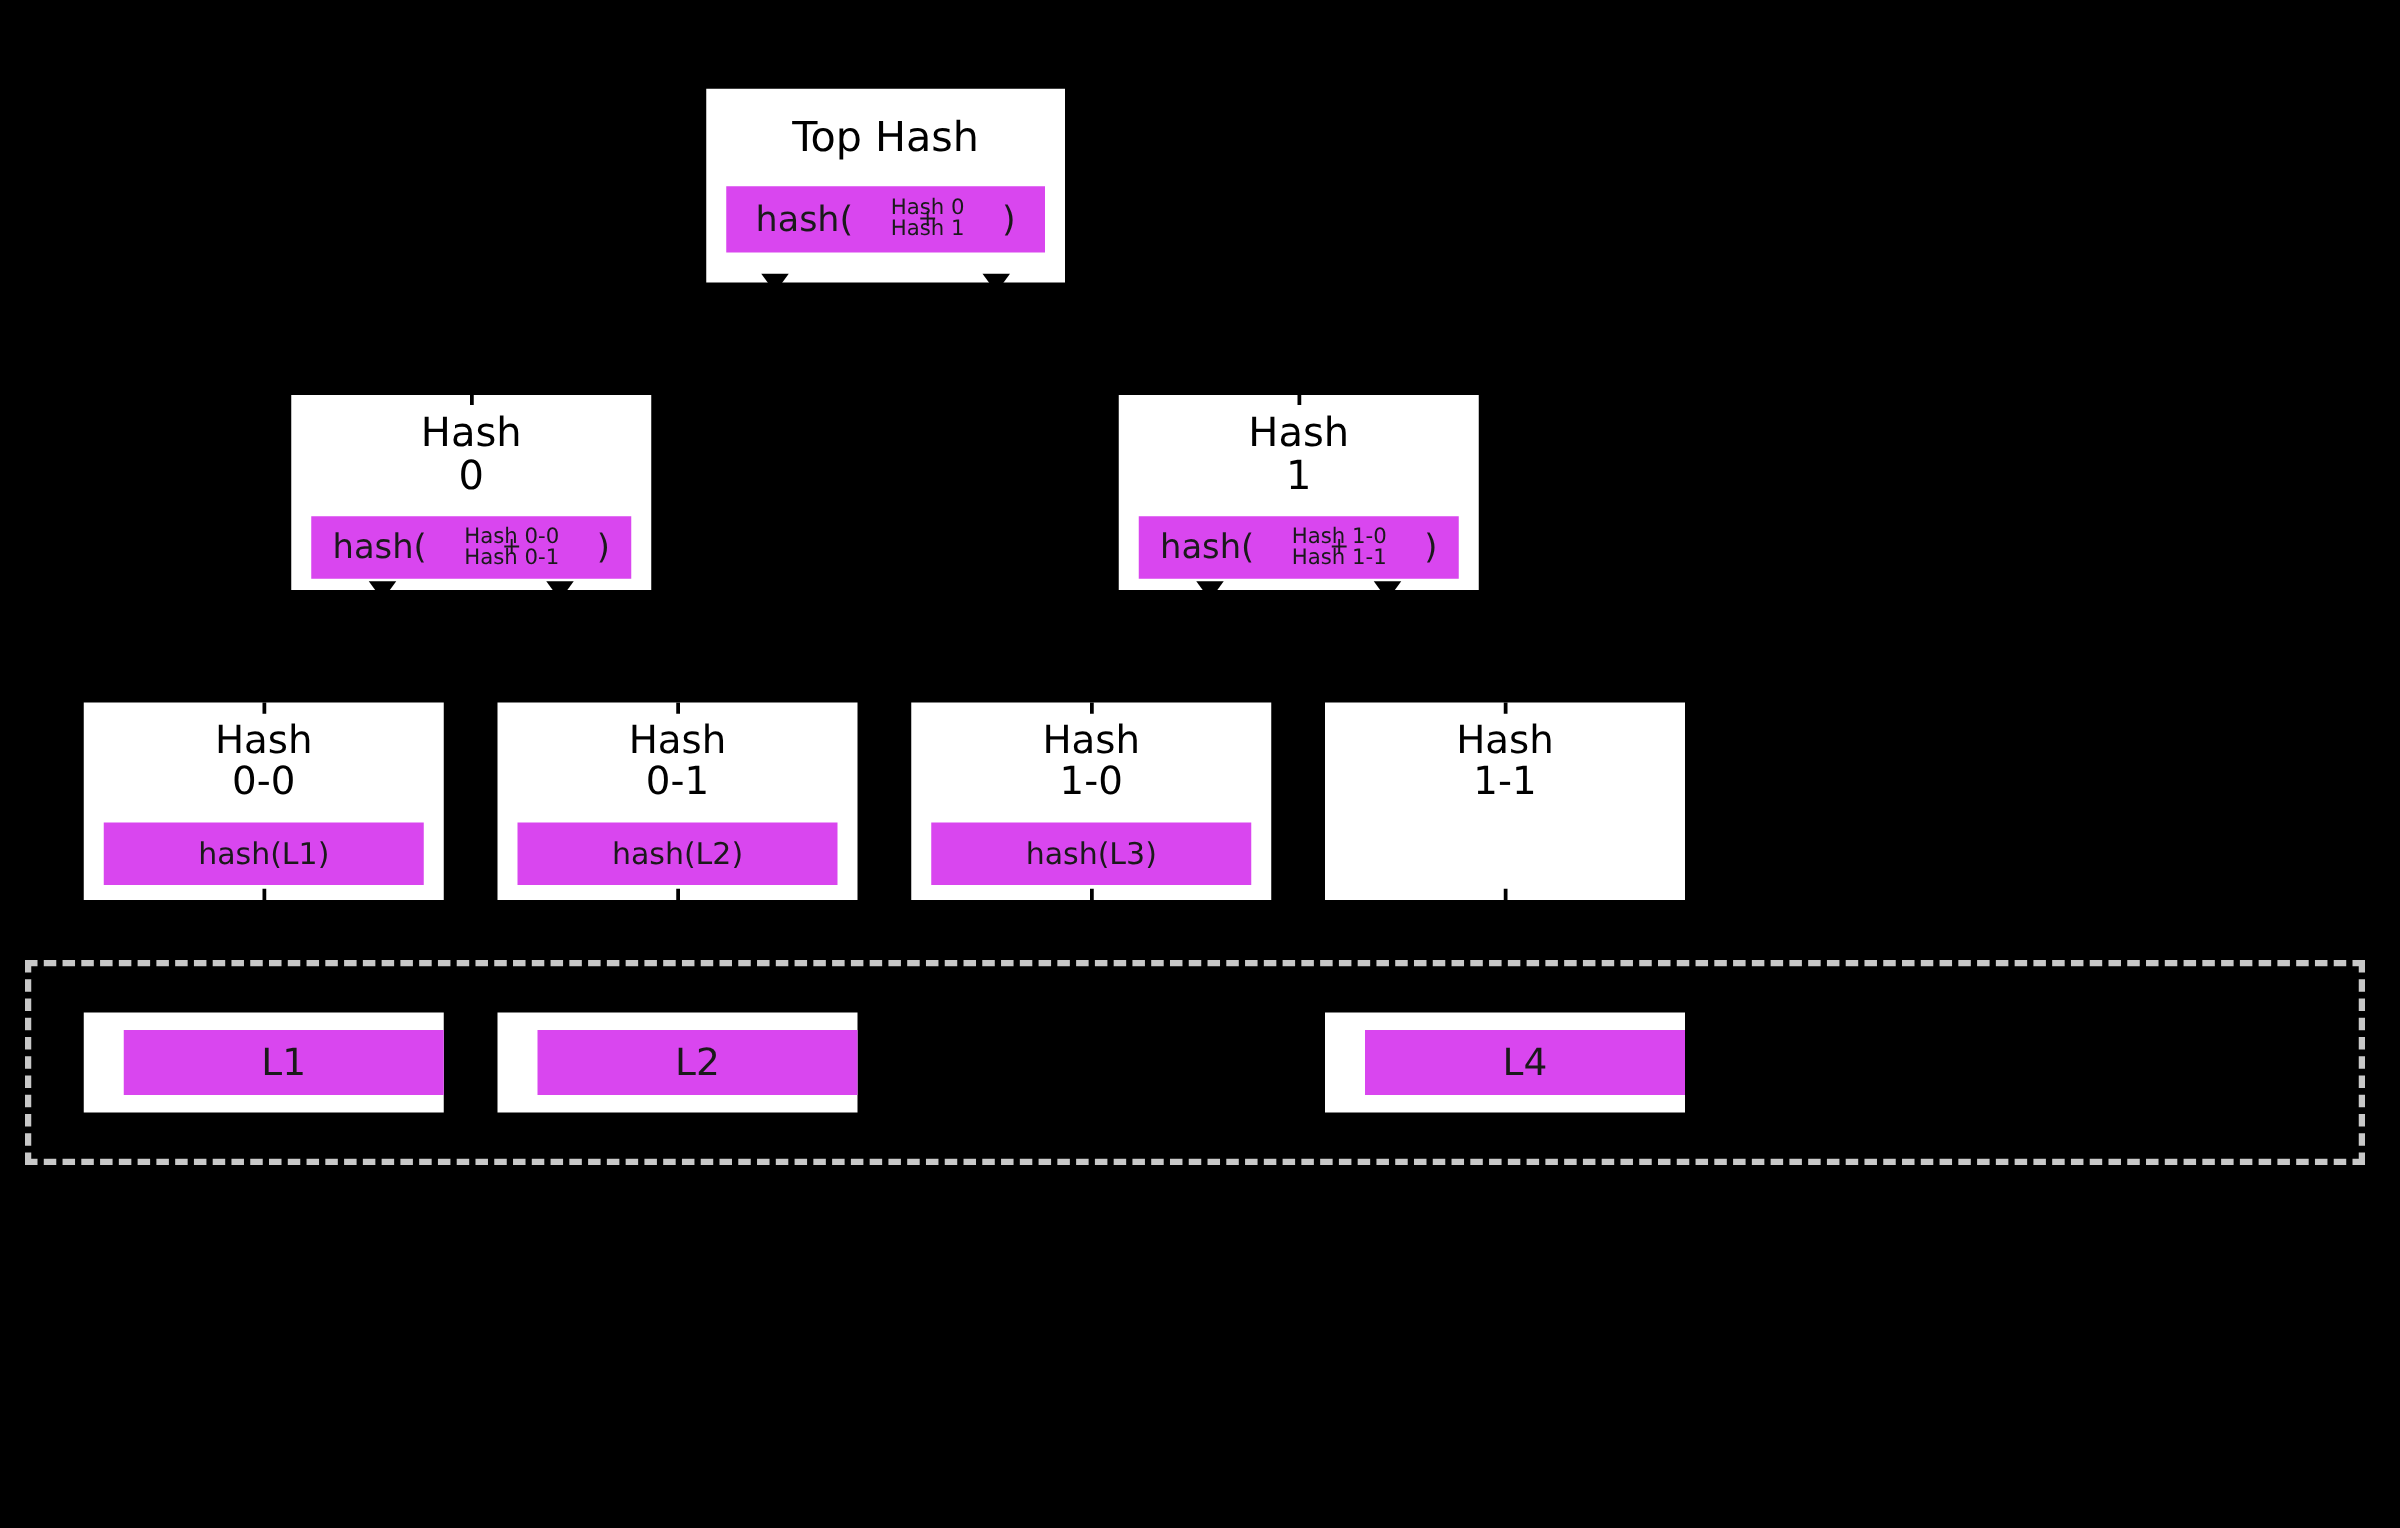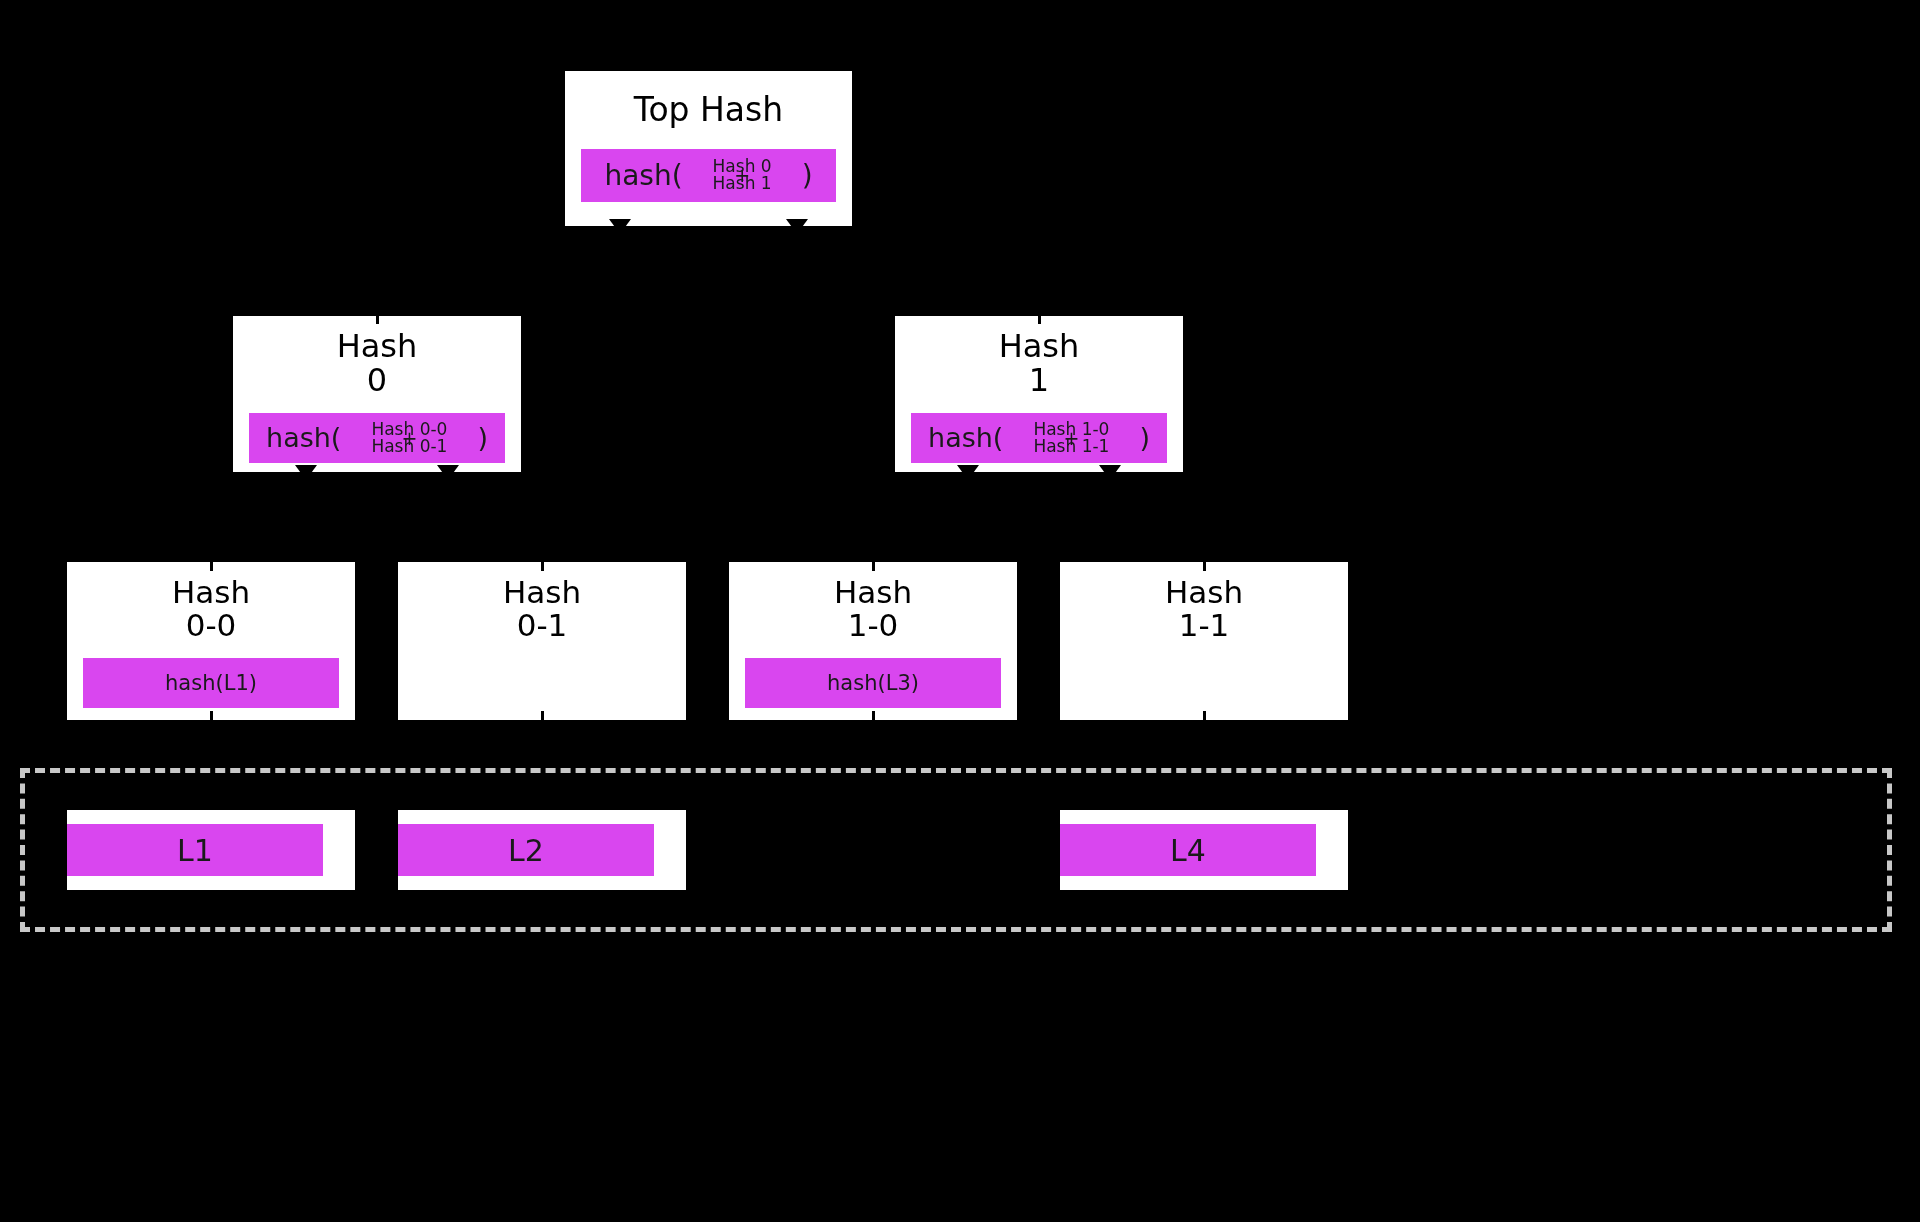--- a/index.html
+++ b/index.html
@@ -82,21 +82,21 @@
     top: 562px;
     width: 288px;
     height: 158px;
     padding-top: 14px;
   }
   .lvl2 .node-title { font-size: 31px; }
   .lvl2 .panel {
     width: 256px;
     height: 50px;
     margin-top: 16px;
-    font-size: 21px;
+    font-size: 24px;
   }
   .lvl2.c0 { left: 67px; }
   .lvl2.c1 { left: 398px; }
   .lvl2.c2 { left: 729px; }
   .lvl2.c3 { left: 1060px; }
 
   
   .data-container {
     position: absolute;
     left: 20px;
@@ -107,21 +107,21 @@
     box-sizing: border-box;
   }
   .datablock {
     position: absolute;
     top: 810px;
     width: 288px;
     height: 80px;
     background: #ffffff;
     display: flex;
     align-items: center;
-    justify-content: flex-start;
+    justify-content: flex-end;
     box-sizing: border-box;
   }
   .datablock .panel {
     width: 256px;
     height: 52px;
     font-size: 30px;
   }
   .datablock.c0 { left: 67px; }
   .datablock.c1 { left: 398px; }
   .datablock.c2 { left: 729px; }
@@ -238,20 +238,21 @@
     <div class="node-title">Hash
 0-0</div>
     <div class="panel">hash(L1)</div>
     <div class="tick" style="left:143px; top:0px; height:9px;"></div>
     <div class="tick" style="left:143px; bottom:0px; height:9px;"></div>
   </div>
 
   <div class="node lvl2 c1">
     <div class="node-title">Hash
 0-1</div>
+    <div class="panel">hash(L2)</div>
     <div class="tick" style="left:143px; top:0px; height:9px;"></div>
     <div class="tick" style="left:143px; bottom:0px; height:9px;"></div>
   </div>
 
   <div class="node lvl2 c2">
     <div class="node-title">Hash
 1-0</div>
     <div class="panel">hash(L3)</div>
     <div class="tick" style="left:143px; top:0px; height:9px;"></div>
     <div class="tick" style="left:143px; bottom:0px; height:9px;"></div>

